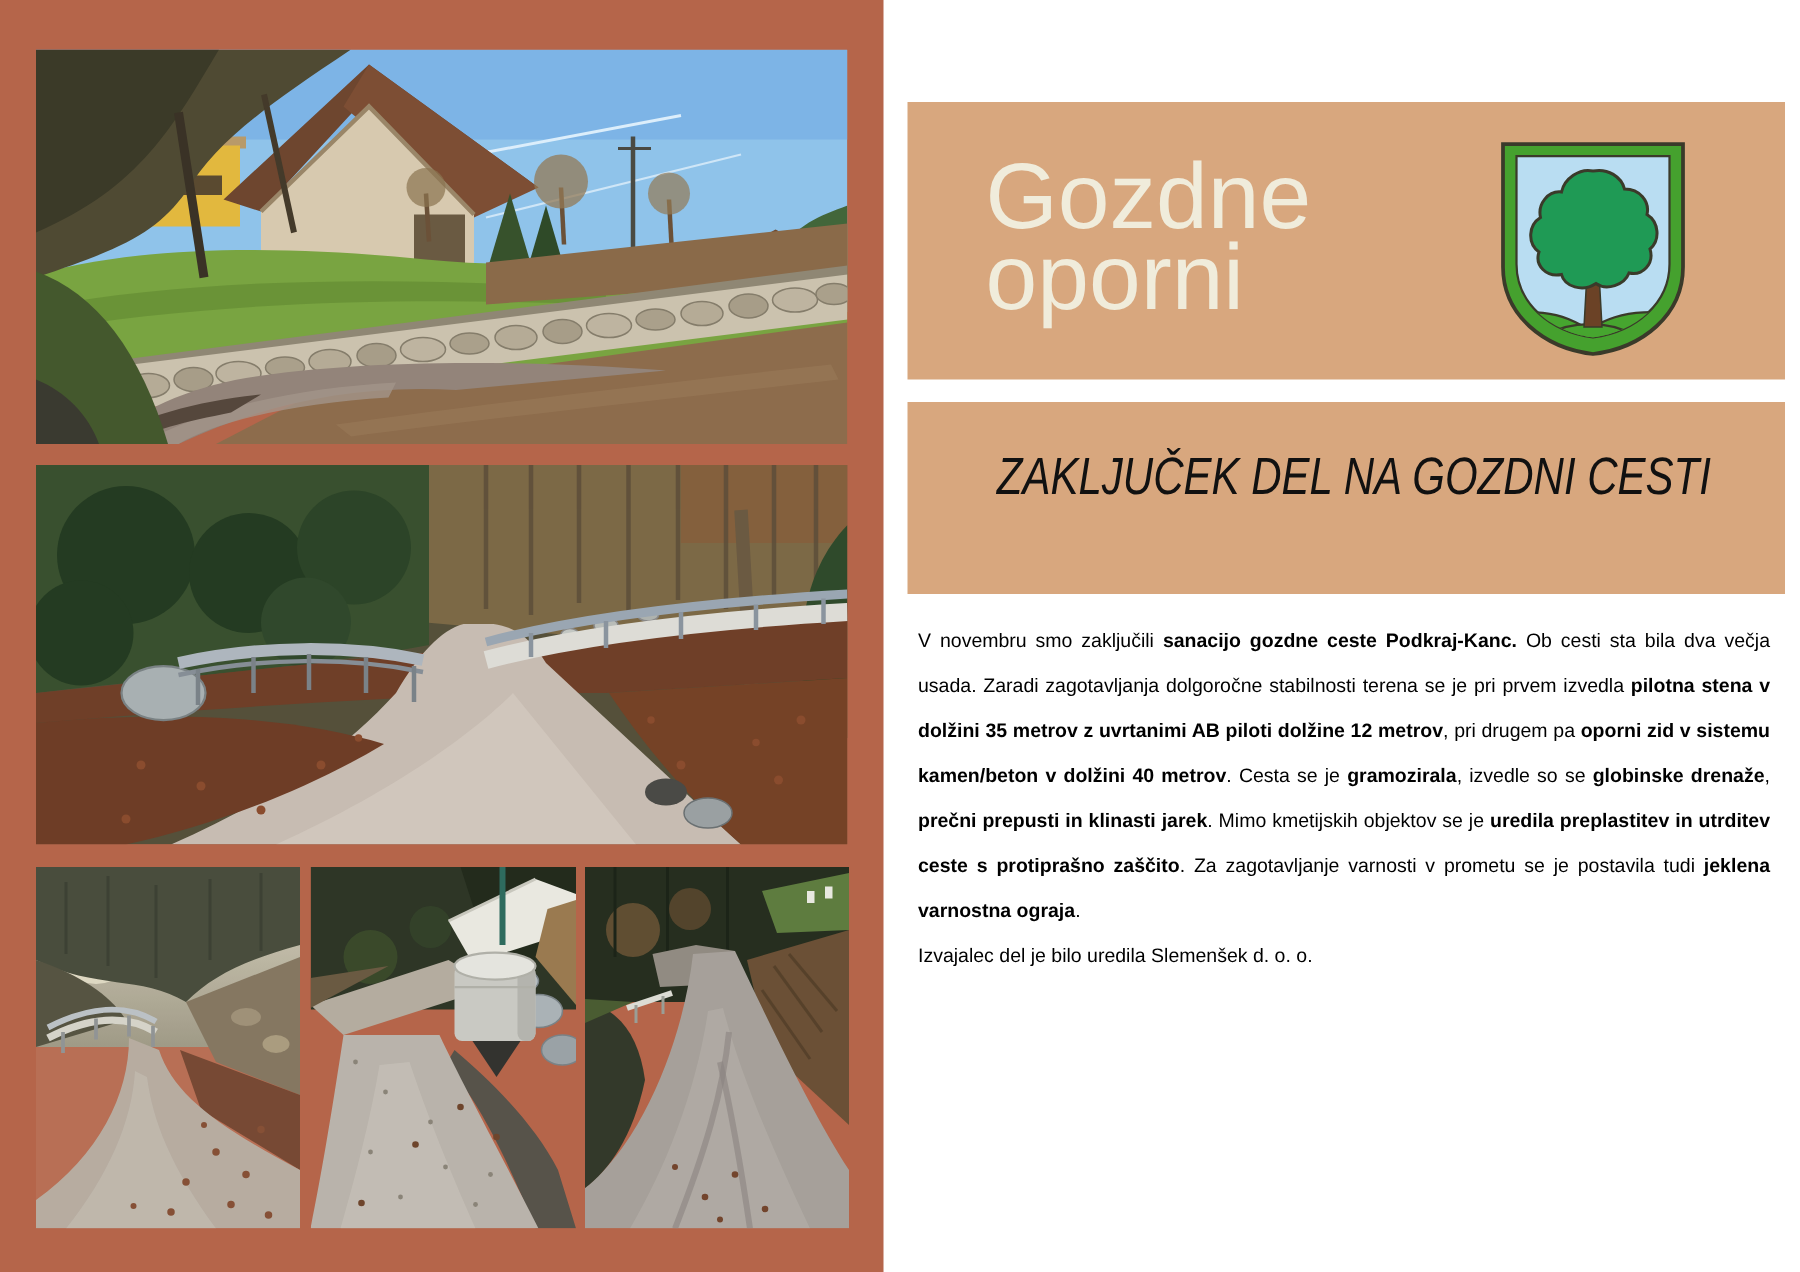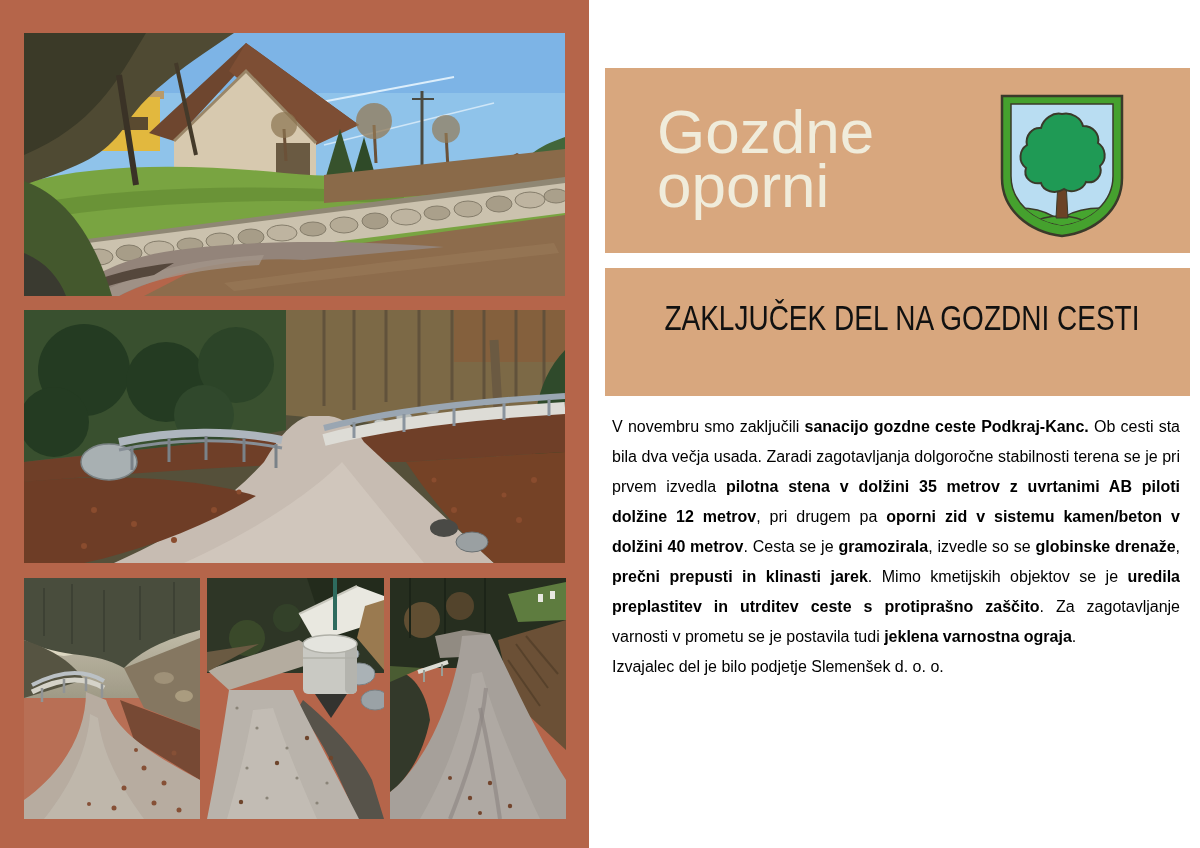--- a/index.html
+++ b/index.html
@@ -18,24 +18,24 @@
   .photo-3{left:24px;top:578px;width:176px;height:241px;}
   .photo-4{left:207px;top:578px;width:177px;height:241px;}
   .photo-5{left:390px;top:578px;width:176px;height:241px;}
   
   .header-block{left:605px;top:68px;width:585px;height:185px;text-decoration:underline;}
   .header-title{position:absolute;left:52px;top:37px;font-size:62px;line-height:54px;
     letter-spacing:0px;color:#f0ecdb;font-weight:400;}
   .coat-of-arms{position:absolute;left:392px;top:24px;width:130px;height:148px;}
   .coat-of-arms svg{display:block;width:100%;height:100%;}
   .title-box{left:605px;top:268px;width:585px;height:128px;padding-top:27px;box-sizing:border-box;
-    text-align:center;color:#111;}
+    text-align:center;color:#111;font-style:italic;}
   .title-line{height:46px;line-height:46px;font-size:35px;white-space:nowrap;}
   .title-line > span{display:inline-block;transform:scaleX(0.8);transform-origin:center;}
-  .article{left:612px;top:412px;width:568px;color:#000;font-size:16px;line-height:30px;}
+  .article{left:612px;top:412px;width:568px;color:#000;font-size:13px;line-height:30px;}
   .article p{margin:0;}
   .article .p-just{text-align:justify;}
   .article strong{font-weight:700;}
 </style>
 </head>
 <body>
 
 <div class="abs left-panel" style="background-color: rgb(181, 101, 74);">
 
   <div class="photo photo-1" aria-label="Renovated forest road below farm buildings with new stone retaining wall">
@@ -345,14 +345,14 @@
 </div>
 
 <div class="abs title-box" style="background-color: rgb(216, 167, 126);">
   <div class="title-line">
     <span>ZAKLJUČEK DEL NA GOZDNI CESTI</span>
   </div>
 </div>
 
 <div class="abs article">
   <p class="p-just"><span>V novembru smo zaključili </span><strong>sanacijo gozdne ceste Podkraj-Kanc.</strong><span> Ob cesti sta bila dva večja usada. Zaradi zagotavljanja dolgoročne stabilnosti terena se je pri prvem izvedla </span><strong>pilotna stena v dolžini 35 metrov z uvrtanimi AB piloti dolžine 12 metrov</strong><span>, pri drugem pa </span><strong>oporni zid v sistemu kamen/beton v dolžini 40 metrov</strong><span>. Cesta se je </span><strong>gramozirala</strong><span>, izvedle so se </span><strong>globinske drenaže</strong><span>, </span><strong>prečni prepusti in klinasti jarek</strong><span>. Mimo kmetijskih objektov se je </span><strong>uredila preplastitev in utrditev ceste s protiprašno zaščito</strong><span>. Za zagotavljanje varnosti v prometu se je postavila tudi </span><strong>jeklena varnostna ograja</strong><span>.</span></p>
-  <p>Izvajalec del je bilo podjetje Slemenšek d. o. o.</p>
+  <p>Izvajalec del je bilo uredila Slemenšek d. o. o.</p>
 </div>
 
 </body></html>

